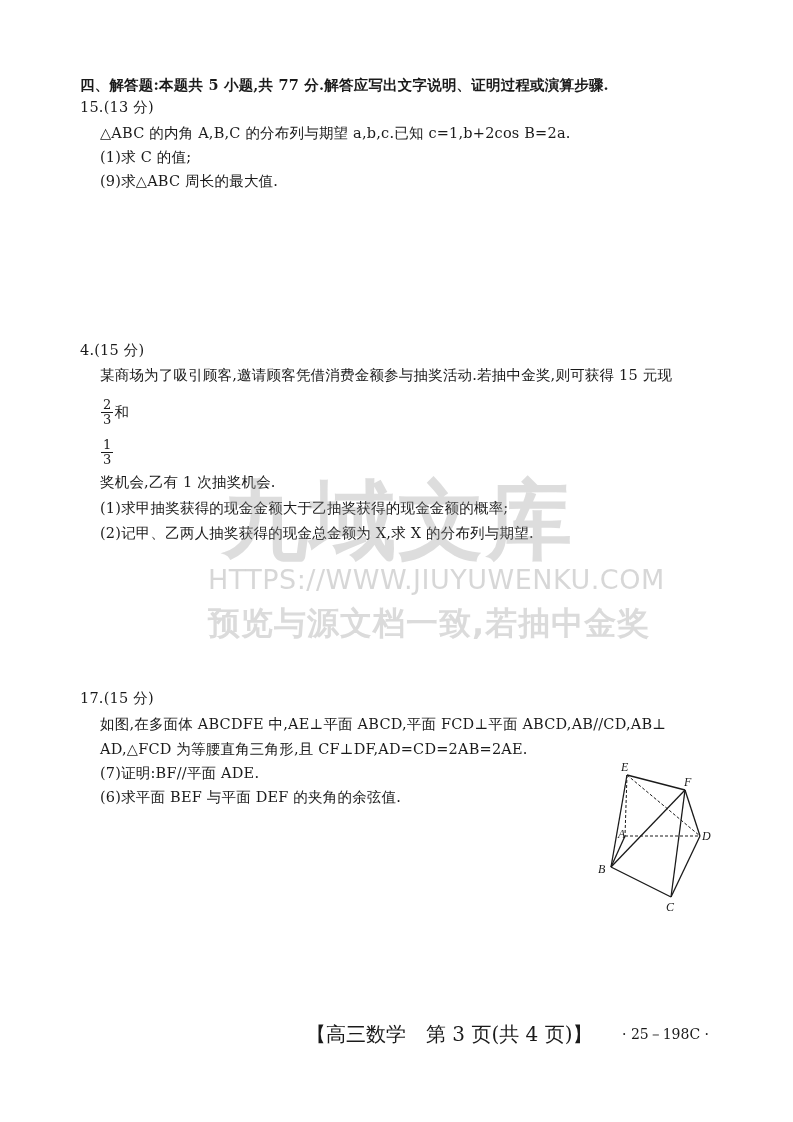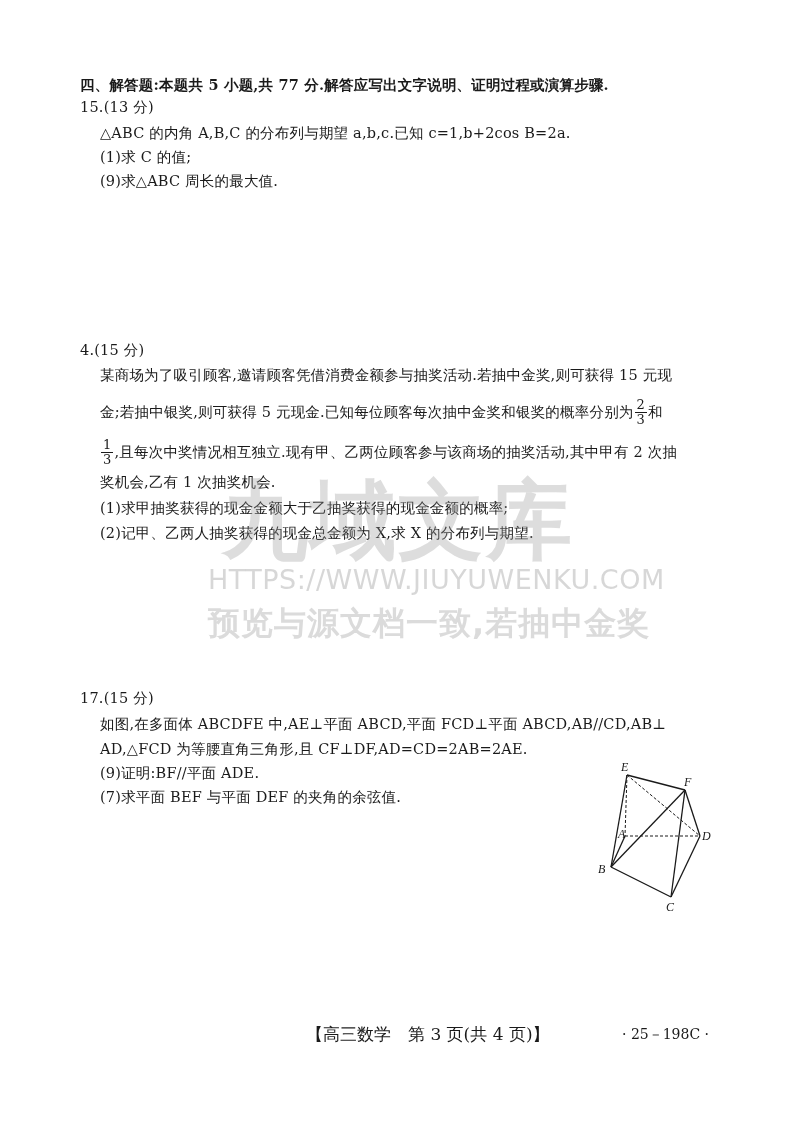--- a/index.html
+++ b/index.html
@@ -35,57 +35,57 @@
   }
   .wm-note {
     position: absolute; left: 208px; top: 604px;
     font-family: "DejaVu Sans", sans-serif; font-weight: bold; font-size: 32px; line-height: 38px;
     color: rgba(160,160,160,0.38); white-space: nowrap; pointer-events: none;
     letter-spacing: 1px;
   }
   .figure { position: absolute; left: 590px; top: 758px; width: 130px; height: 160px; }
   .figure svg { width: 130px; height: 160px; display: block; }
   .footer-center {
-    position: absolute; left: 306px; top: 1024px; font-size: 17px; line-height: 20px; white-space: nowrap;
+    position: absolute; left: 306px; top: 1024px; font-size: 20px; line-height: 20px; white-space: nowrap;
   }
   .footer-right {
     position: absolute; left: 622px; top: 1024px; font-size: 14px; line-height: 20px; white-space: nowrap;
   }
 </style>
 </head>
 <body>
 
 <div class="line noind bold" style="top:75px;">四、解答题:本题共 5 小题,共 77 分.解答应写出文字说明、证明过程或演算步骤.</div>
 
 <div class="line noind" style="top:97px;">15.(13 分)</div>
 <div class="line ind" style="top:123px;">△ABC 的内角 A,B,C 的分布列与期望 a,b,c.已知 c=1,b+2cos B=2a.</div>
 <div class="line ind" style="top:147px;">(1)求 C 的值;</div>
 <div class="line ind" style="top:171px;">(9)求△ABC 周长的最大值.</div>
 
 <div class="line noind" style="top:340px;">4.(15 分)</div>
 <div class="line ind" style="top:365px;">某商场为了吸引顾客,邀请顾客凭借消费金额参与抽奖活动.若抽中金奖,则可获得 15 元现</div>
 <div class="line ind" style="top:398px;">
-  <span>金;若抽中银奖,则可获得 5 元现金.已知每位顾客每次抽中金奖和银奖的概率分别为</span><span class="frac"><span class="num">2</span><span class="den">3</span></span><span>和</span>
+  <span class="frac"><span class="num">2</span><span class="den">3</span></span><span>和</span>
 </div>
 <div class="line ind" style="top:438px;">
-  <span class="frac"><span class="num">1</span><span class="den">3</span></span><span>,且每次中奖情况相互独立.现有甲、乙两位顾客参与该商场的抽奖活动,其中甲有 2 次抽</span>
+  <span class="frac"><span class="num">1</span><span class="den">3</span></span>
 </div>
 <div class="line ind" style="top:472px;">奖机会,乙有 1 次抽奖机会.</div>
 <div class="line ind" style="top:498px;">(1)求甲抽奖获得的现金金额大于乙抽奖获得的现金金额的概率;</div>
 <div class="line ind" style="top:523px;text-align:center;">(2)记甲、乙两人抽奖获得的现金总金额为 X,求 X 的分布列与期望.</div>
 
 <div class="wm-big">九域文库</div>
 <div class="wm-url">HTTPS://WWW.JIUYUWENKU.COM</div>
 <div class="wm-note">预览与源文档一致,若抽中金奖</div>
 
 <div class="line noind" style="top:688px;">17.(15 分)</div>
 <div class="line ind" style="top:714px;">如图,在多面体 ABCDFE 中,AE⊥平面 ABCD,平面 FCD⊥平面 ABCD,AB//CD,AB⊥</div>
 <div class="line ind" style="top:739px;">AD,△FCD 为等腰直角三角形,且 CF⊥DF,AD=CD=2AB=2AE.</div>
-<div class="line ind" style="top:763px;">(9)证明:BF//平面 ADE.</div>
-<div class="line ind" style="top:787px;">(7)求平面 BEF 与平面 DEF 的夹角的余弦值.</div>
+<div class="line ind" style="top:763px;">(7)证明:BF//平面 ADE.</div>
+<div class="line ind" style="top:787px;">(6)求平面 BEF 与平面 DEF 的夹角的余弦值.</div>
 
 <div class="figure">
   <svg viewBox="0 0 130 160" xmlns="http://www.w3.org/2000/svg">
 
     <g stroke="#1a1a1a" stroke-width="1.3" fill="none">
 
       <line x1="37" y1="17" x2="95" y2="32"></line>
       <line x1="37" y1="17" x2="21" y2="109"></line>
       <line x1="95" y1="32" x2="110" y2="78"></line>
       <line x1="95" y1="32" x2="21" y2="109"></line>

